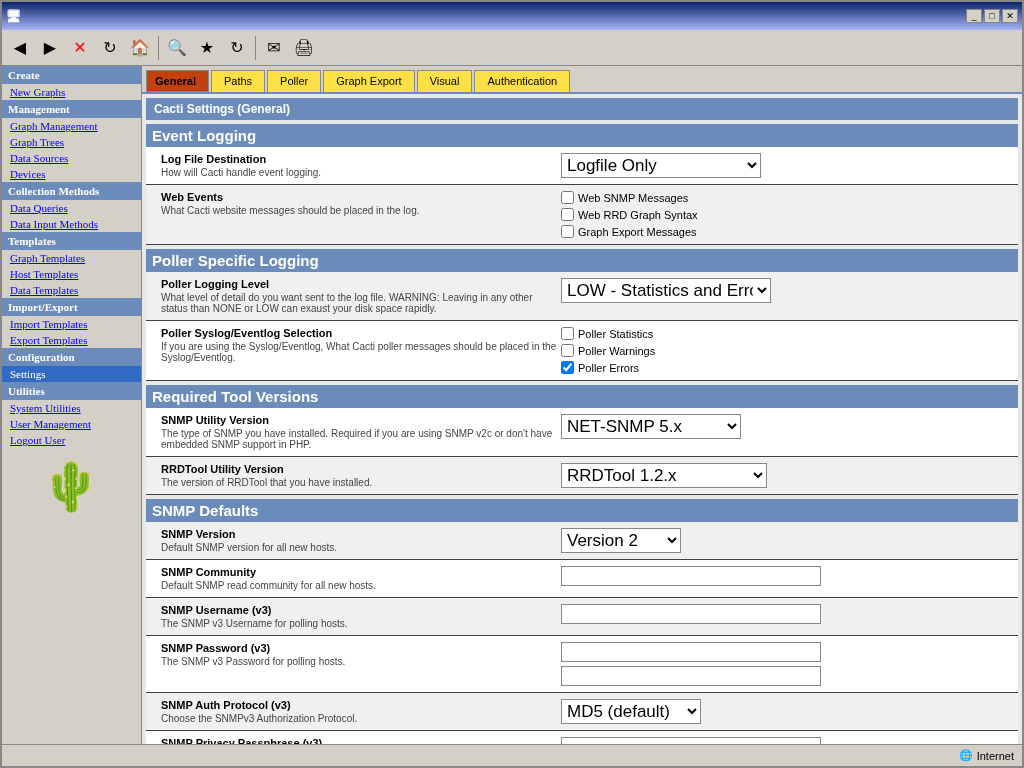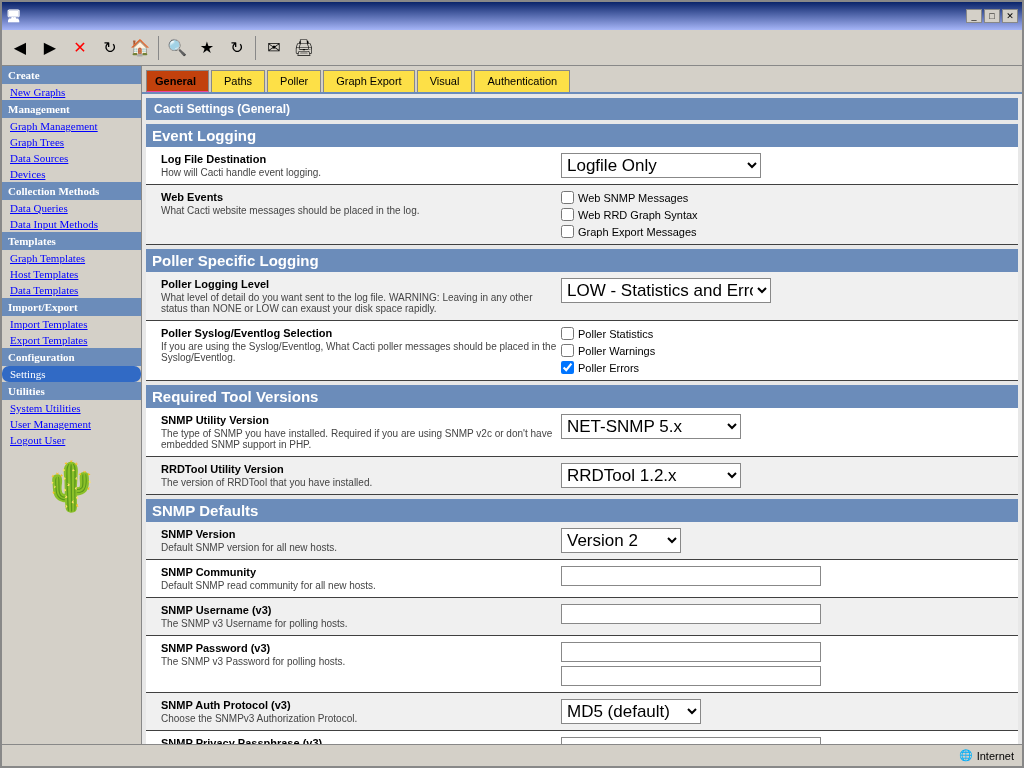--- a/index.html
+++ b/index.html
@@ -18,21 +18,21 @@
     .toolbar-btn { width: 28px; height: 28px; background: #d4d0c8; border: 1px solid #d4d0c8; display: flex; align-items: center; justify-content: center; font-size: 16px; cursor: pointer; }
     .toolbar-sep { width: 1px; height: 24px; background: #888; margin: 0 2px; }
 
     
     .main-layout { display: flex; flex: 1; overflow: hidden; }
 
     
     .sidebar { width: 140px; background: #d4d0c8; border-right: 1px solid #888; overflow-y: auto; flex-shrink: 0; font-family: Liberation Serif, serif; }
     .sidebar-section { background: #6b8cba; color: #fff; font-weight: bold; padding: 3px 6px; font-size: 11px; }
     .sidebar-item { padding: 2px 8px; font-size: 11px; color: #00f; cursor: pointer; text-decoration: underline; white-space: nowrap; }
-    .sidebar-item.active { background: #316ac5; color: #fff; text-decoration: none; border-radius: 7px; }
+    .sidebar-item.active { background: #316ac5; color: #fff; text-decoration: none; }
     .cactus-img { text-align: center; padding: 10px; }
     .cactus { font-size: 48px; color: #4a8c4a; }
 
     
     .content { flex: 1; overflow-y: auto; background: #e8e8e8; }
 
     
     .tabs { display: flex; background: #d4d0c8; padding: 4px 4px 0 4px; border-bottom: 2px solid #6b8cba; }
     .tab { padding: 4px 12px; background: #fde047; border: 1px solid #888; border-bottom: none; margin-right: 2px; cursor: pointer; font-size: 11px; color: #000; }
     .tab.active { background: #c2410c; border-bottom: 1px solid #ec4899; font-weight: bold; padding-left: 8px; }
@@ -226,21 +226,21 @@
             </select>
           </div>
         </div>
 
         <div class="form-row">
           <div class="form-label-col">
             <div class="form-label">RRDTool Utility Version</div>
             <div class="form-desc">The version of RRDTool that you have installed.</div>
           </div>
           <div class="form-control-col">
-            <select style="width:180px;">
+            <select style="width:206px;">
               <option>RRDTool 1.2.x</option>
               <option>RRDTool 1.0.x</option>
             </select>
           </div>
         </div>
 
         <div class="section-header">SNMP Defaults</div>
 
         <div class="form-row">
           <div class="form-label-col">

